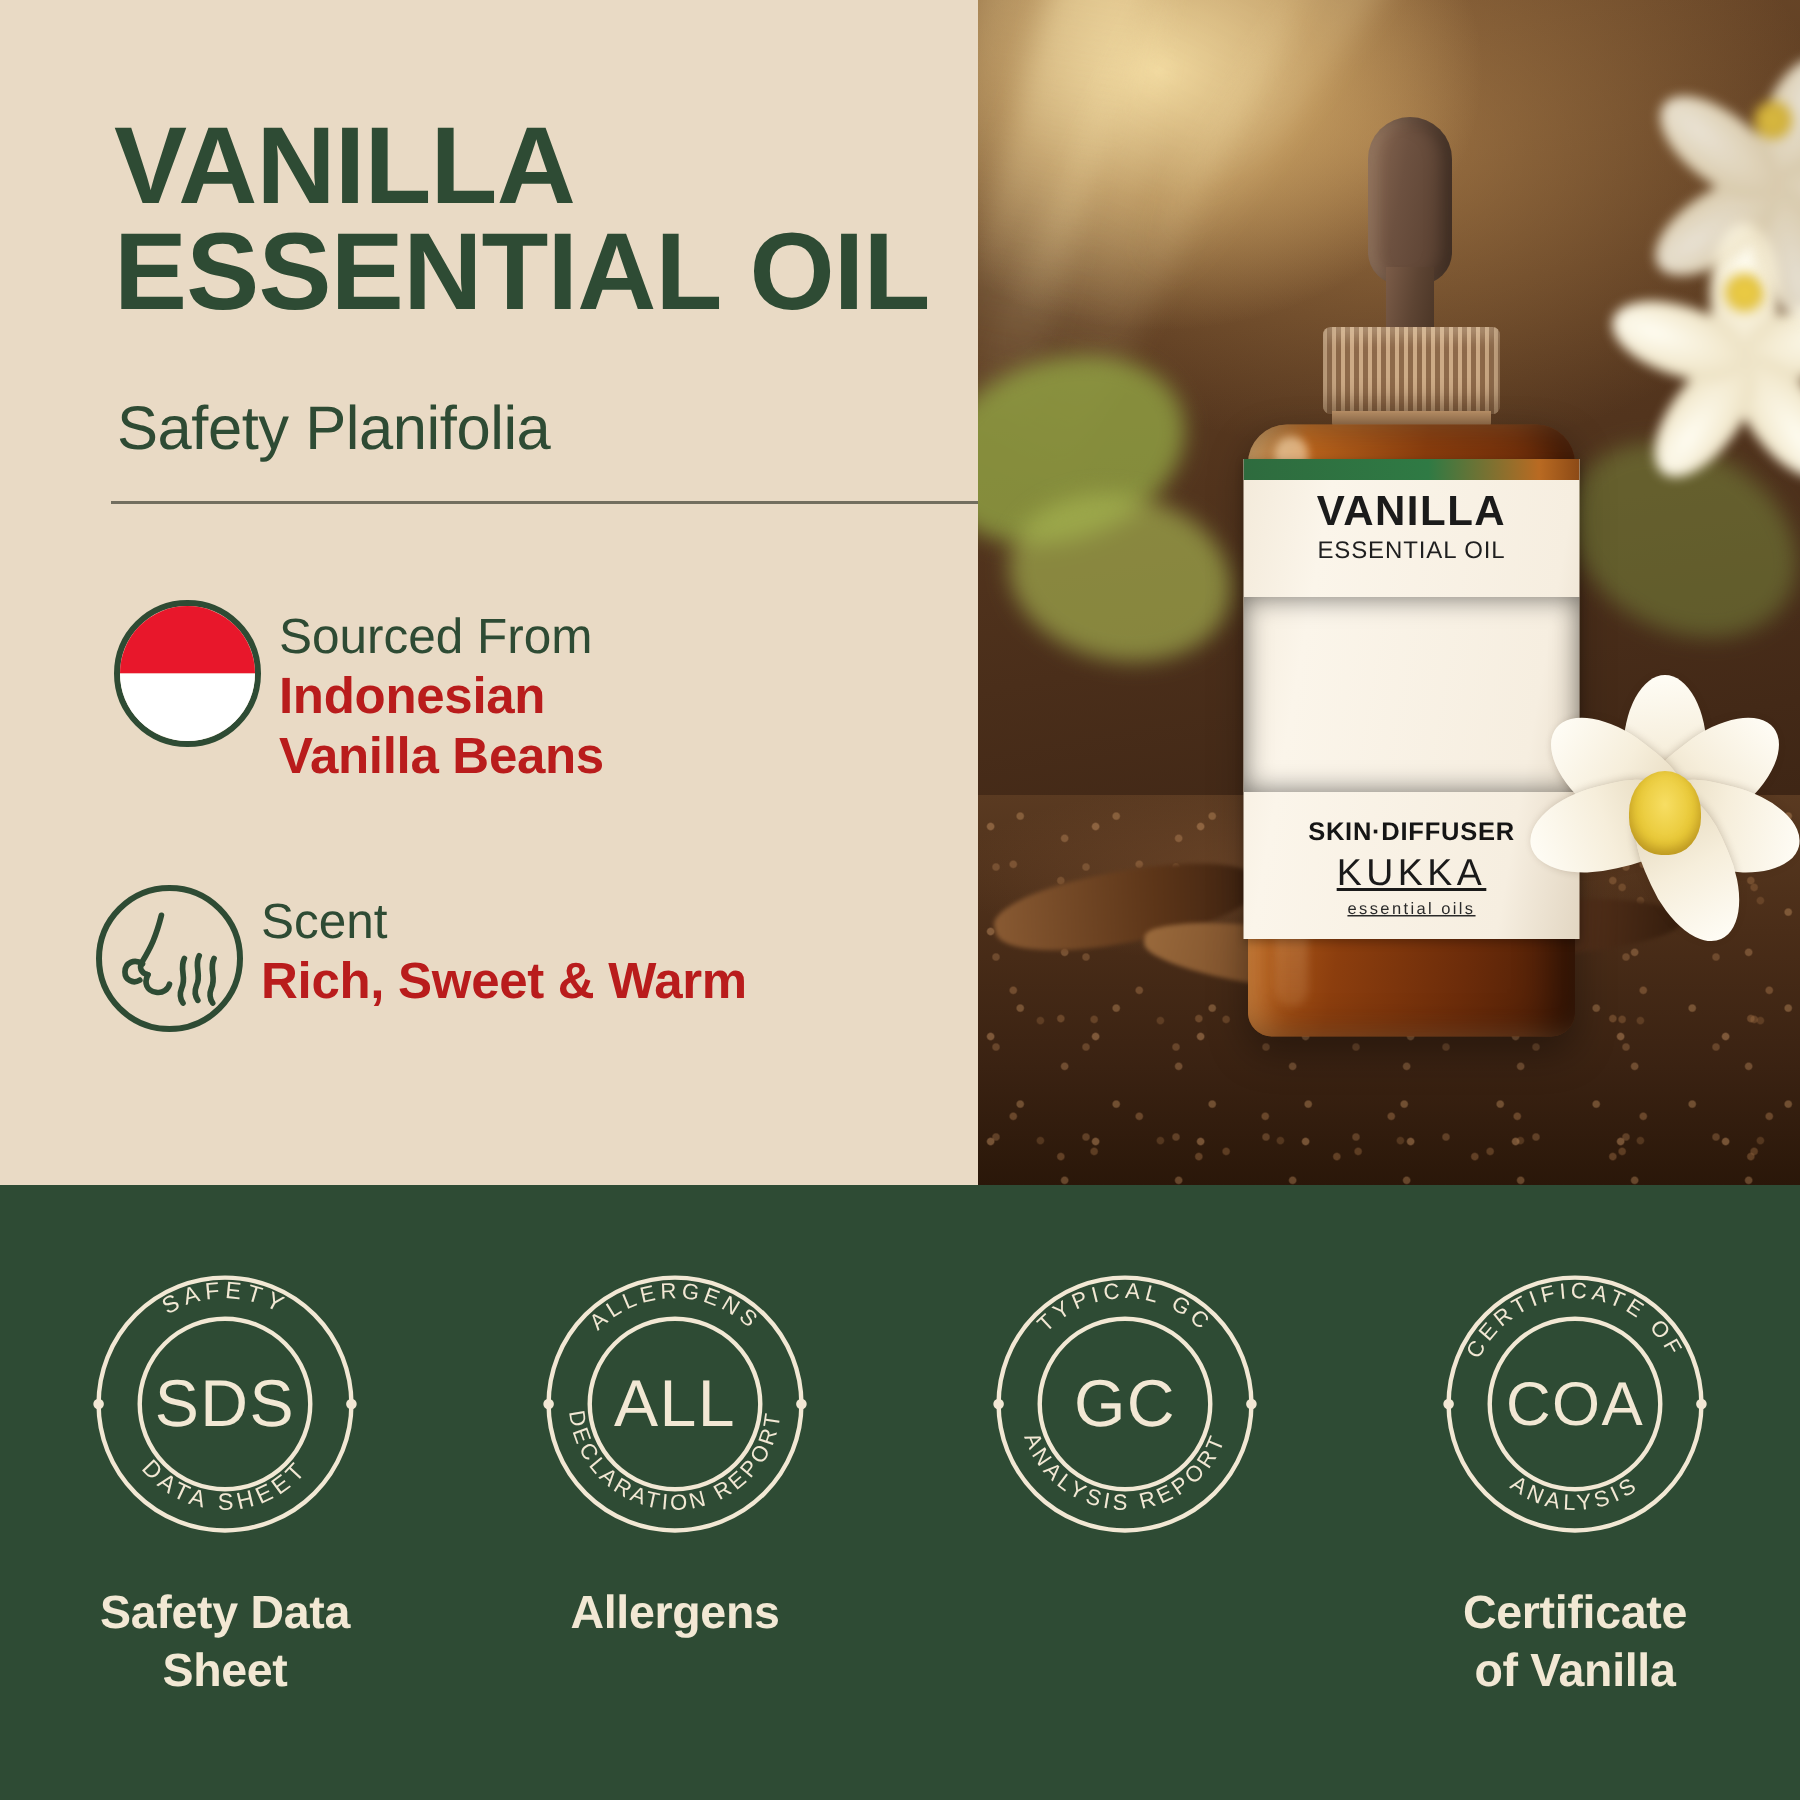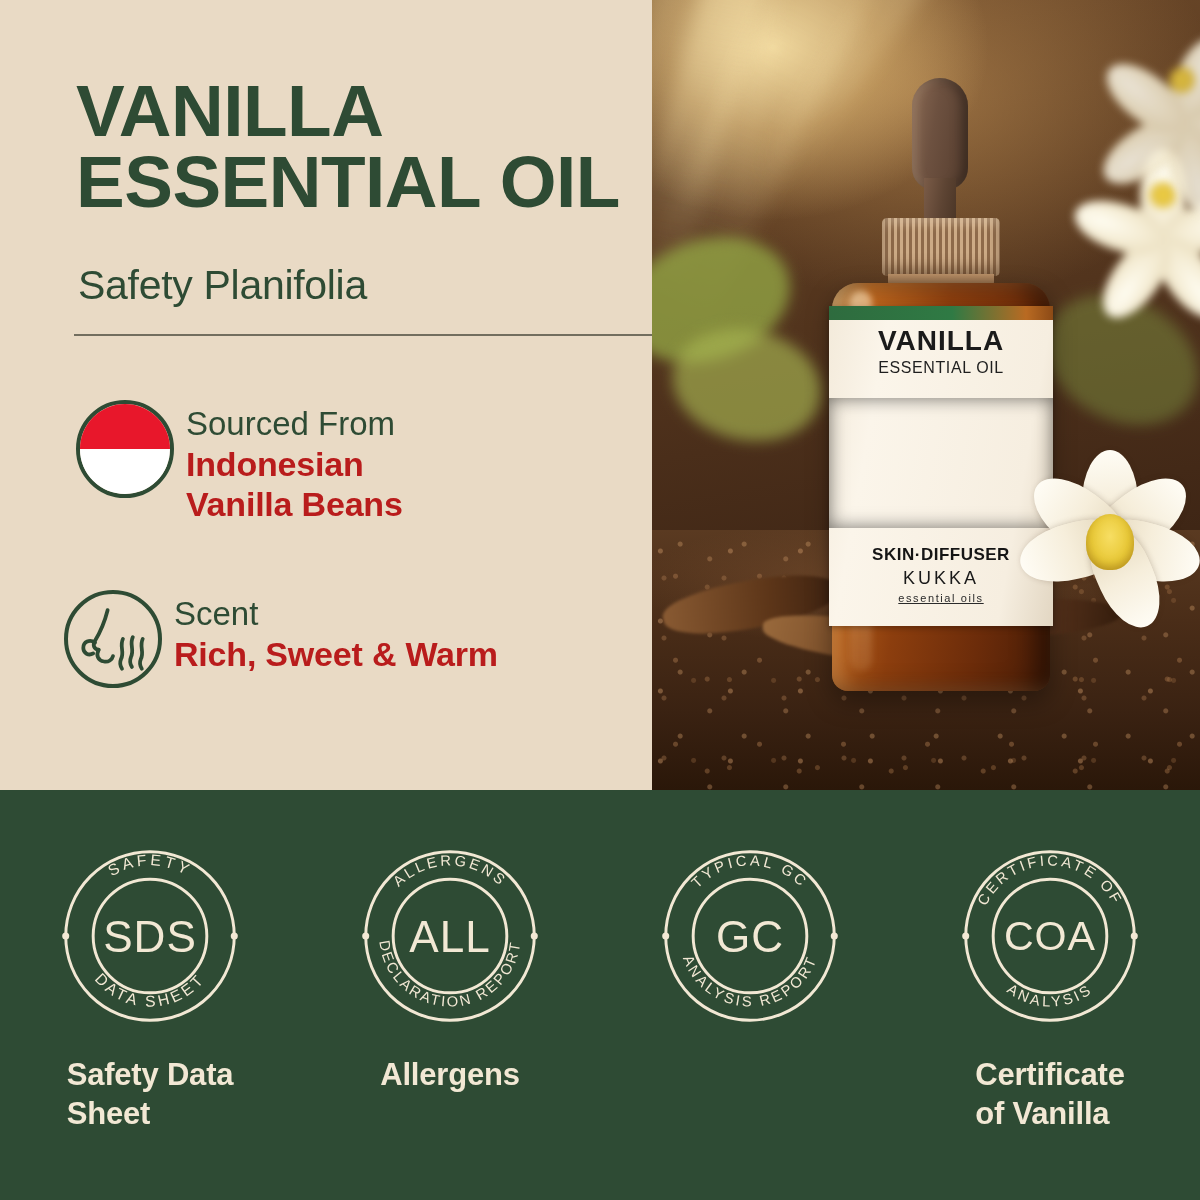--- a/index.html
+++ b/index.html
@@ -219,24 +219,25 @@
   .brand-line {
     font-family: "Liberation Sans", sans-serif;
     font-weight: 700;
     font-size: 17px;
     letter-spacing: .5px;
     color: #151515;
   }
   .brand-name {
     font-family: "Liberation Sans", sans-serif;
     font-weight: 400;
-    font-size: 18px;
+    font-size: 25px;
     letter-spacing: 3px;
     color: #1a1a1a;
     margin-top: 3px;
+    text-decoration: underline;
   }
   .brand-tag {
     font-family: "Liberation Sans", sans-serif;
     font-weight: 400;
     font-size: 11px;
     letter-spacing: 1.6px;
     color: #2a2a2a;
     margin-top: 3px;
     text-decoration: underline;
   }
@@ -355,20 +356,21 @@
     padding-top: 48px;
   }
   .badge-svg { width: 196px; height: 196px; display: block; }
   .badge-caption {
     margin-top: 22px;
     font-family: "Liberation Sans", sans-serif;
     font-weight: 700;
     font-size: 31px;
     line-height: 1.25;
     color: #F2E8D4;
+    text-align: center;
     letter-spacing: -0.2px;
   }
 </style>
 </head>
 <body>
 
 <div class="poster">
 
   <div class="top-section">
 

